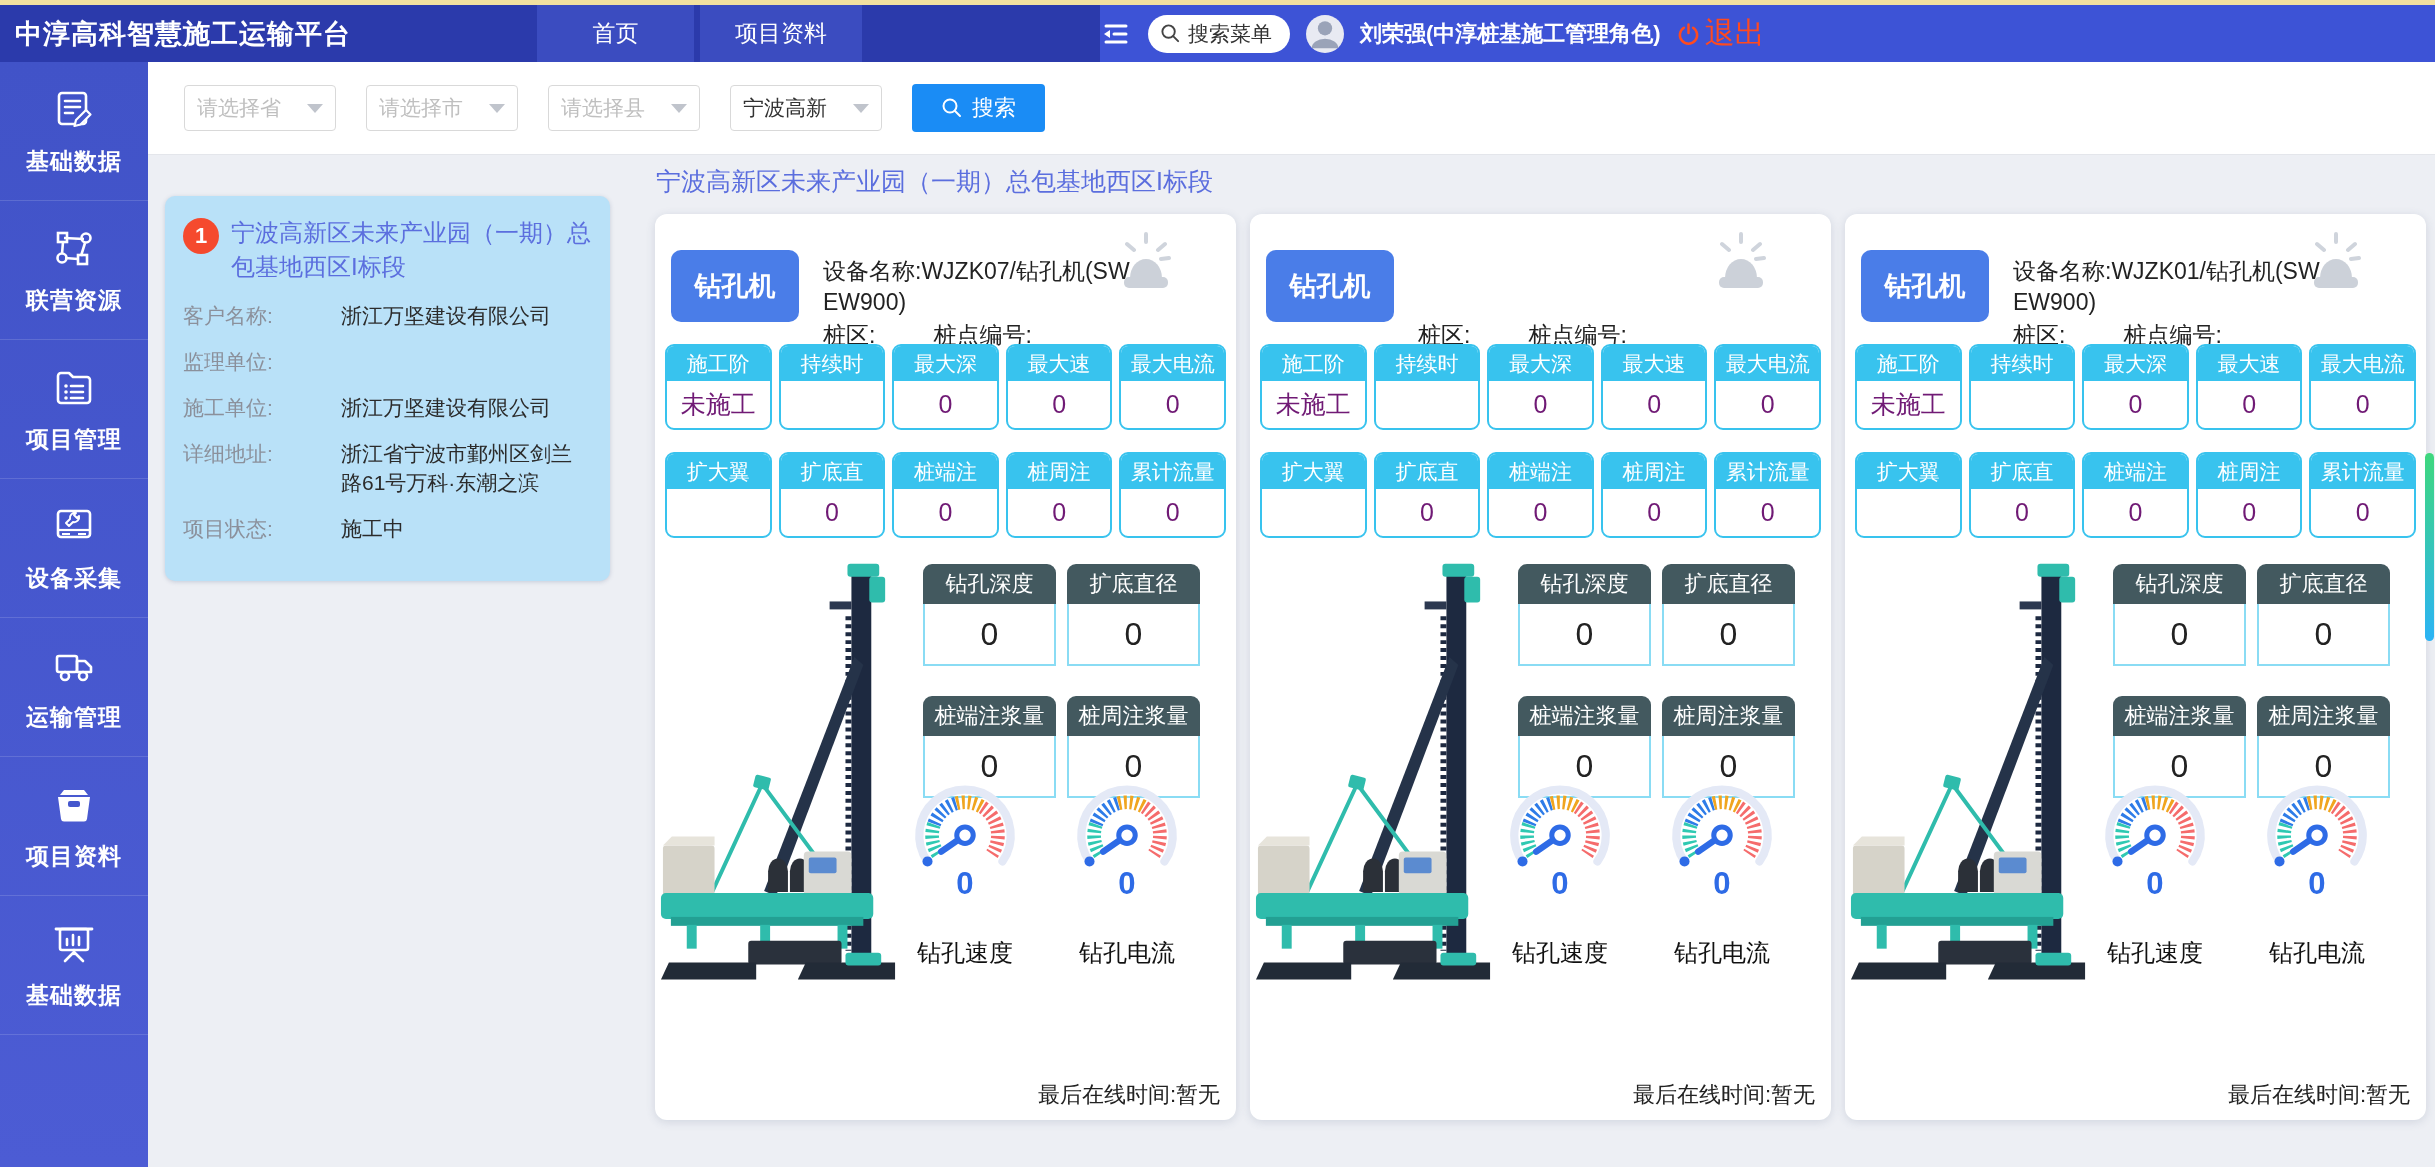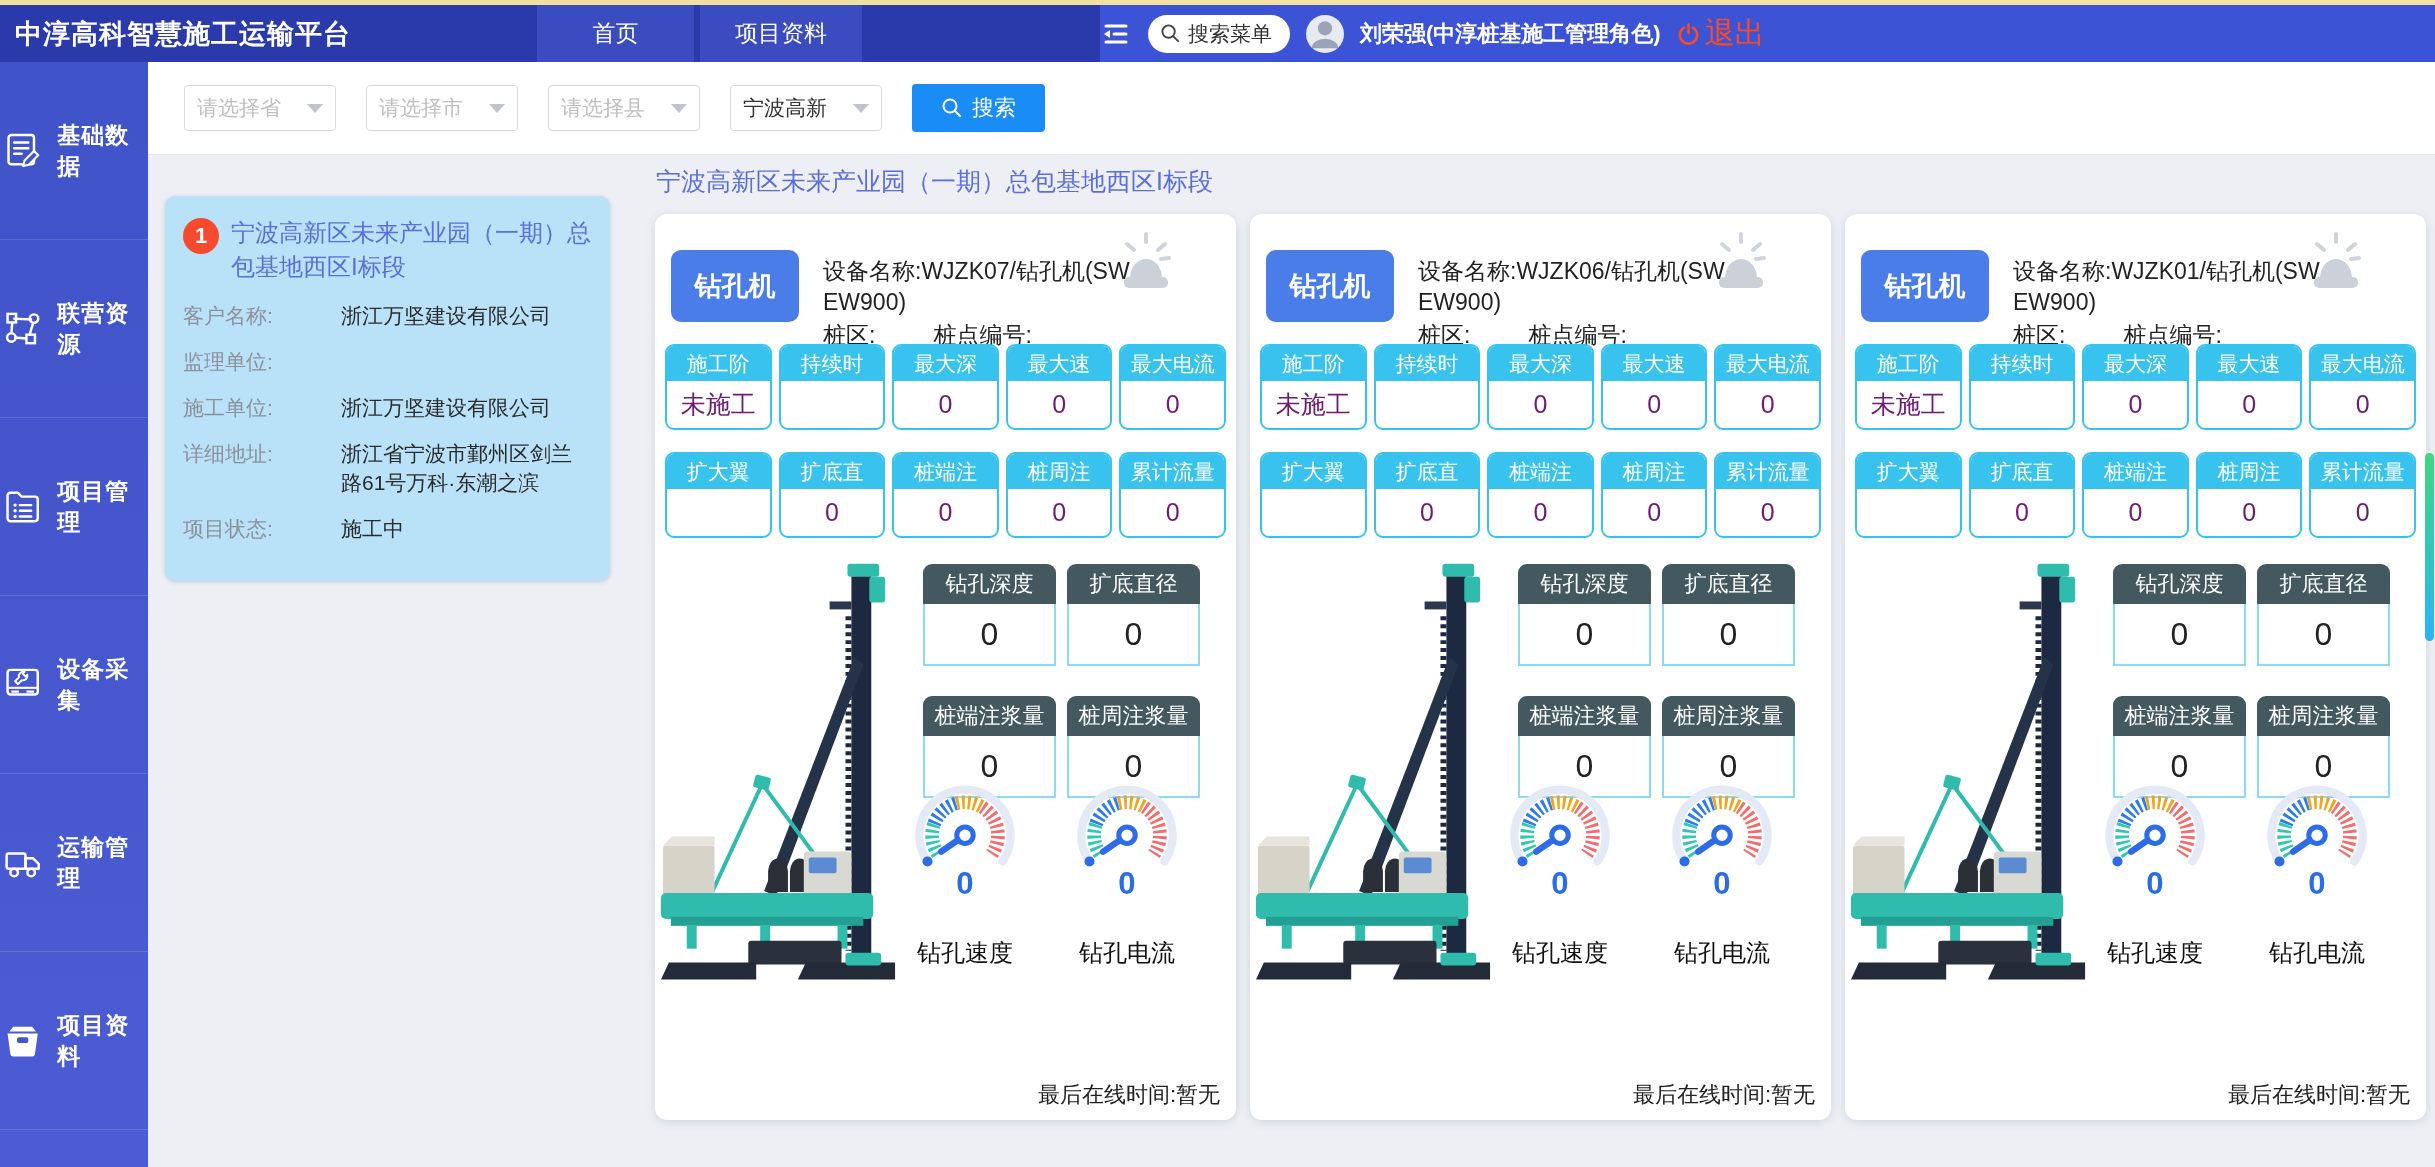--- a/index.html
+++ b/index.html
@@ -13,21 +13,21 @@
   .tab-1{left:537px;width:157px;background:#3b4cc0}
   .tab-2{left:700px;width:162px;background:#3b4cc0}
   .tab-3{left:868px;width:232px;background:#1b286d;gap:8px}
   .header-right{position:absolute;left:1100px;right:0;top:0;height:57px;background:#3d53d6;display:flex;align-items:center;justify-content:flex-start;gap:16px;padding-right:16px}
   .search-pill{height:38px;background:#fff;border-radius:19px;display:flex;align-items:center;gap:7px;padding:0 18px 0 12px;color:#333;font-size:21px}
   .avatar{width:38px;height:38px;border-radius:50%;background:#e8eaf2;display:flex;align-items:center;justify-content:center;overflow:hidden}
   .username{color:#fff;font-size:22px;font-weight:bold}
   .logout{color:#ff4a1f;font-size:30px;font-weight:normal;display:flex;align-items:center;gap:5px;cursor:pointer}
   
   .sidebar{position:absolute;left:0;top:62px;width:148px;bottom:0;background:linear-gradient(180deg,#4153c8,#4c5cd4)}
-  .side-item{height:178px;display:flex;flex-direction:row;align-items:center;justify-content:center;gap:12px;border-bottom:1px solid rgba(255,255,255,.14);cursor:pointer}
+  .side-item{height:139px;display:flex;flex-direction:column;align-items:center;justify-content:center;gap:12px;border-bottom:1px solid rgba(255,255,255,.14);cursor:pointer}
   .side-item .lbl{color:#fff;font-size:23px;font-weight:bold;letter-spacing:1px}
   
   .filterbar{position:absolute;left:148px;top:62px;right:0;height:93px;background:#fff;border-bottom:1px solid #e4e6eb;display:flex;align-items:center;gap:30px;padding-left:36px}
   .select{width:152px;height:46px;border:1px solid #d9d9d9;border-radius:4px;background:#fff;display:flex;align-items:center;justify-content:space-between;padding:0 12px;font-size:21px;color:#bfbfbf;cursor:pointer}
   .select.filled{color:#333}
   .caret{width:0;height:0;border-left:8px solid transparent;border-right:8px solid transparent;border-top:9px solid #c0c4cc}
   .search-btn{width:133px;height:48px;background:#1a8cf5;border-radius:4px;color:#fff;font-size:22px;display:flex;align-items:center;justify-content:center;gap:9px;border:none;cursor:pointer}
   
   .content{position:absolute;left:148px;top:155px;right:0;bottom:0;background:#edeff4;overflow:hidden}
   .section-title{position:absolute;left:508px;top:10px;font-size:25px;color:#5b6ede}
@@ -358,21 +358,20 @@
         <text x="70" y="122" text-anchor="middle" font-size="34" font-weight="bold" fill="#2e6be6">0</text>
       </svg>
       <div class="gauge-label">钻孔电流</div>
     </div>
 
     <div class="card-footer">最后在线时间:暂无</div>
   </div>
 
   <div class="device-card" style="left: 1102px;">
     <div class="dev-badge">钻孔机</div>
-    <div class="dev-name">设备名称:WJZK06/钻孔机(SWEW900)</div>
     <svg class="siren" width="58" height="66" viewBox="0 0 58 66">
       <path d="M10 16 L17 22 M29 6 L29 14 M48 16 L41 22 M52 30 L44 31" stroke="#cfd4dc" stroke-width="4" stroke-linecap="round"></path>
       <path d="M13 50 a16 19 0 0 1 32 0 z" fill="#ccd1d9"></path>
       <rect x="7" y="49" width="44" height="11" rx="5" fill="#ccd1d9"></rect>
     </svg>
     <div class="pile-row">
       <span class="pa"><span>桩区:</span><span></span></span>
       <span class="pp"><span>桩点编号:</span><span></span></span>
     </div>
 

